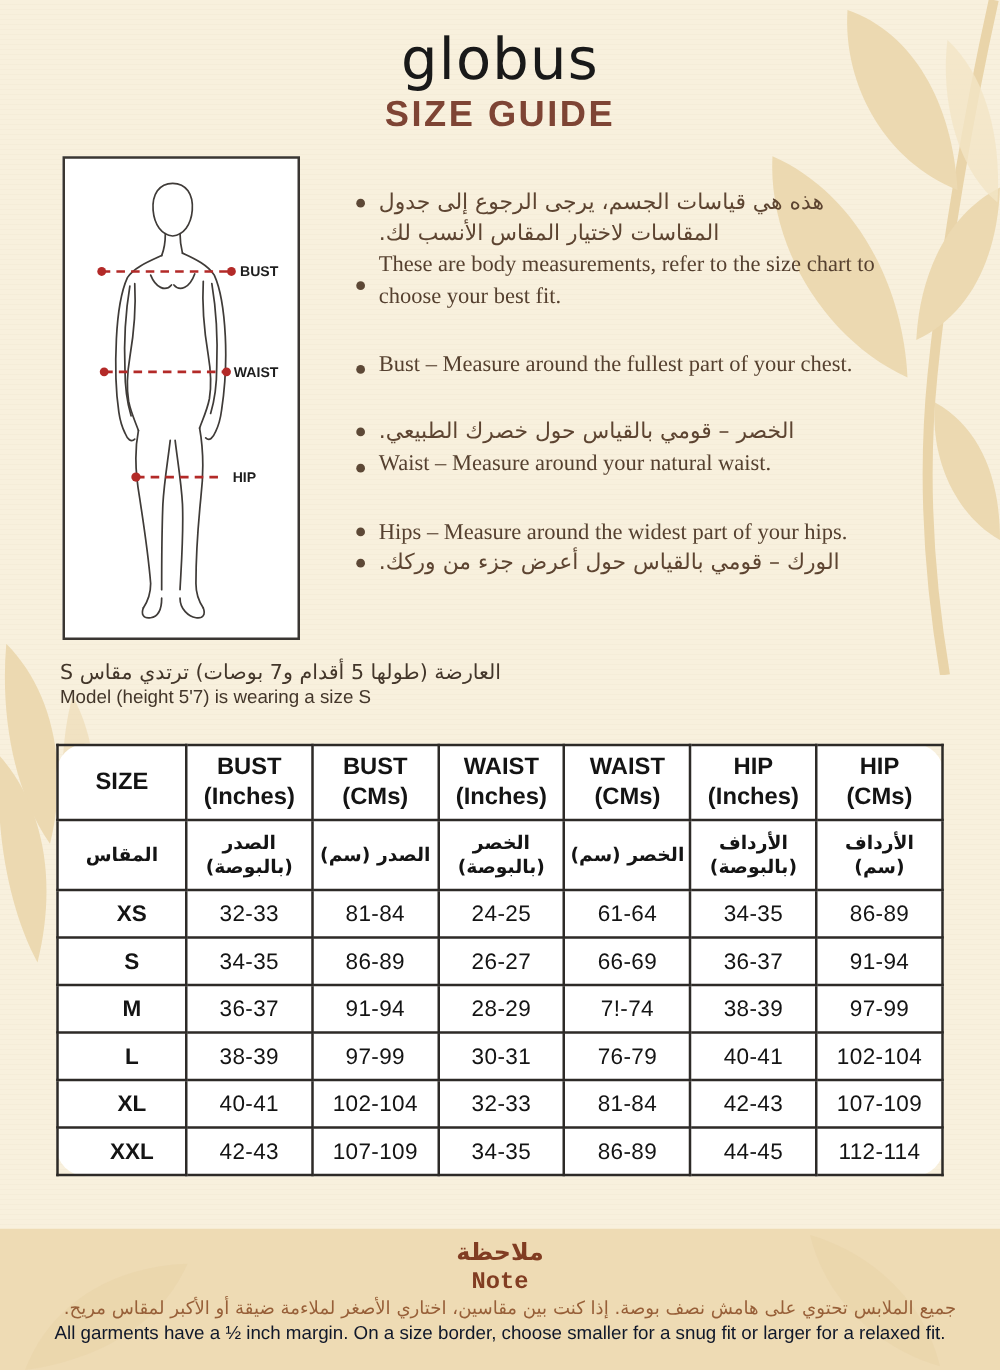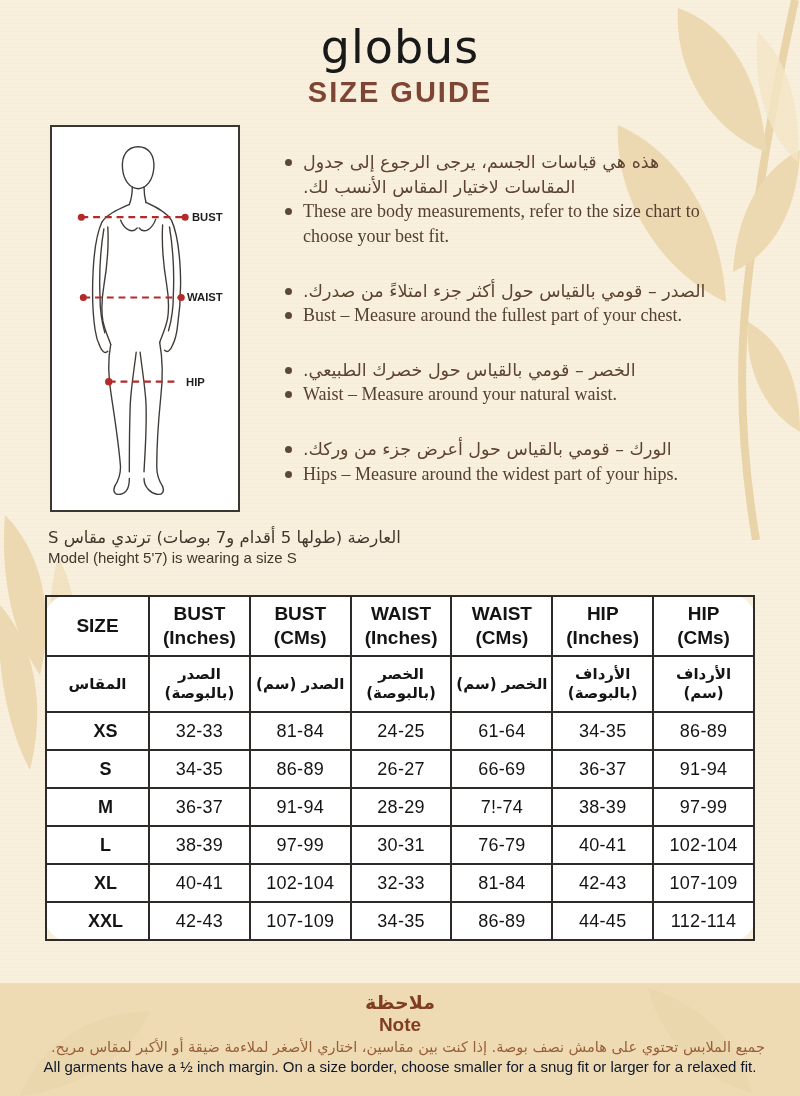--- a/index.html
+++ b/index.html
@@ -35,21 +35,21 @@
   
   .instructions{
     position:absolute; left:285px; top:150px; width:450px;
     list-style:none; margin:0; padding:0;
   }
   .instructions li{display:flex; align-items:flex-start; gap:11px;}
   .instructions li .dot{
     flex:0 0 auto; width:7px; height:7px; border-radius:50%;
     background:#5d4836; margin-top:9px;
   }
-  .instructions li.gap-after{margin-bottom:30px;}
+  .instructions li.gap-after{margin-bottom:30px;align-items:center;}
   .ins-text{flex:1 1 auto;}
   .ar-text{
     direction:rtl; text-align:left;
     font-family:"DejaVu Sans", sans-serif; font-size:17.5px; line-height:1.4;
     color:#5d4431;
   }
   .en-text{
     font-family:"Liberation Serif", serif; font-size:18px; line-height:1.38;
     color:#55402f;
   }
@@ -88,21 +88,21 @@
   .note-band{
     position:absolute; left:0; top:983px; width:800px; height:113px;
     background:#eedbb4; text-align:center; overflow:hidden;
   }
   .note-band .band-deco{position:absolute; inset:0; width:100%; height:100%;}
   .note-h-ar{
     position:relative; margin-top:8px;
     font-family:"DejaVu Sans", sans-serif; font-weight:700; font-size:19px; color:#813d22;
   }
   .note-h-en{
-    position:relative; font-family:Liberation Sans, sans-serif; font-weight:700;
+    position:relative; font-family:Liberation Mono, monospace; font-weight:700;
     font-size:19px; color:#813d22; margin-top:1px;
   }
   .note-b-ar{
     position:relative; direction:rtl; white-space:nowrap; margin-top:3px;
     font-family:"DejaVu Sans", sans-serif; font-size:14.5px; color:#975f38;padding-left:16px;
   }
   .note-b-en{
     position:relative; white-space:nowrap; margin-top:3px;
     font-family:"Liberation Sans", sans-serif; font-size:15px; color:#0f172a;
   }
@@ -188,45 +188,41 @@
   <ul class="instructions">
     <li>
         <span class="dot"></span>
         <span class="ins-text ar-text">هذه هي قياسات الجسم، يرجى الرجوع إلى جدول المقاسات لاختيار المقاس الأنسب لك.</span>
       </li>
     <li class="gap-after">
         <span class="dot"></span>
         <span class="ins-text en-text">These are body measurements, refer to the size chart to choose your best fit.</span>
       </li>
 
+    <li class="gap-after">
+        <span class="dot"></span>
+        <span class="ins-text en-text">Bust – Measure around the fullest part of your chest.</span>
+      </li>
+
     <li>
         <span class="dot"></span>
-        <span class="ins-text ar-text">الصدر – قومي بالقياس حول أكثر جزء امتلاءً من صدرك.</span>
+        <span class="ins-text ar-text">الخصر – قومي بالقياس حول خصرك الطبيعي.</span>
       </li>
     <li class="gap-after">
         <span class="dot"></span>
-        <span class="ins-text en-text">Bust – Measure around the fullest part of your chest.</span>
+        <span class="ins-text en-text">Waist – Measure around your natural waist.</span>
       </li>
 
     <li>
         <span class="dot"></span>
-        <span class="ins-text ar-text">الخصر – قومي بالقياس حول خصرك الطبيعي.</span>
-      </li>
-    <li class="gap-after">
-        <span class="dot"></span>
-        <span class="ins-text en-text">Waist – Measure around your natural waist.</span>
-      </li>
-
+        <span class="ins-text en-text">Hips – Measure around the widest part of your hips.</span>
+      </li>
     <li>
         <span class="dot"></span>
         <span class="ins-text ar-text">الورك – قومي بالقياس حول أعرض جزء من وركك.</span>
-      </li>
-    <li>
-        <span class="dot"></span>
-        <span class="ins-text en-text">Hips – Measure around the widest part of your hips.</span>
       </li>
   </ul>
 
   <div class="model-note">
     <div class="model-ar">العارضة (طولها 5 أقدام و7 بوصات) ترتدي مقاس S</div>
     <div class="model-en">Model (height 5'7) is wearing a size S</div>
   </div>
 
   <table class="size-table">
     <colgroup>

